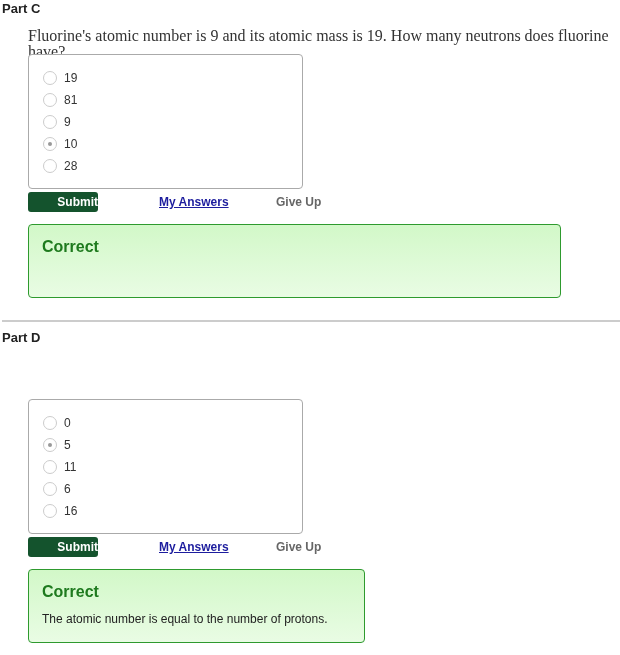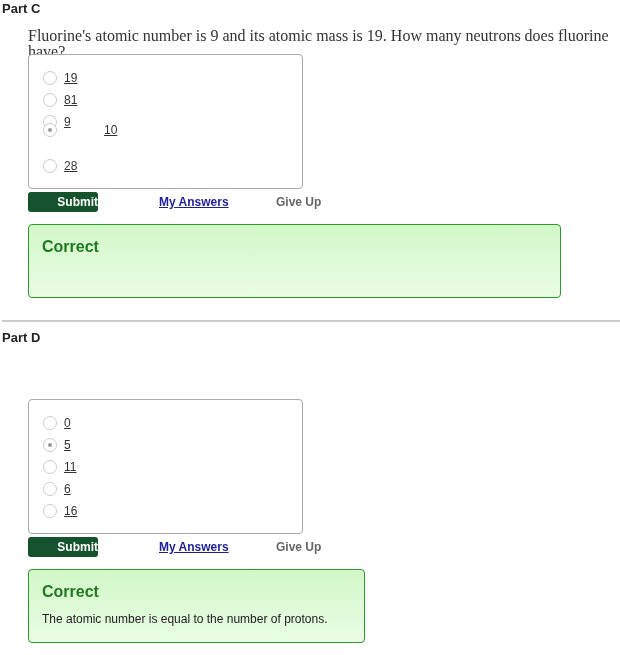--- a/index.html
+++ b/index.html
@@ -40,21 +40,20 @@
       border-radius: 4px;
       background: #ffffff;
     }
     .choice {
       position: absolute;
       left: 14px;
       height: 16px;
       display: flex;
       align-items: center;
       cursor: pointer;
-      text-decoration: underline;
     }
     .radio {
       width: 14px;
       height: 14px;
       border-radius: 50%;
       border: 1px solid #cccccc;
       background: #ffffff;
       position: relative;
       margin-right: 7px;
     }
@@ -151,21 +150,21 @@
       <span class="choice-label">19</span>
     </div>
     <div class="choice" style="top:37px;">
       <span class="radio"></span>
       <span class="choice-label">81</span>
     </div>
     <div class="choice" style="top:59px;">
       <span class="radio"></span>
       <span class="choice-label">9</span>
     </div>
-    <div class="choice" style="top:67px;gap:40px;">
+    <div class="choice" style="top:81px;">
       <span class="radio checked"></span>
       <span class="choice-label">10</span>
     </div>
     <div class="choice" style="top:103px;">
       <span class="radio"></span>
       <span class="choice-label">28</span>
     </div>
   </div>
 
   <div class="submit-btn" style="top:192px;">Submit</div>

